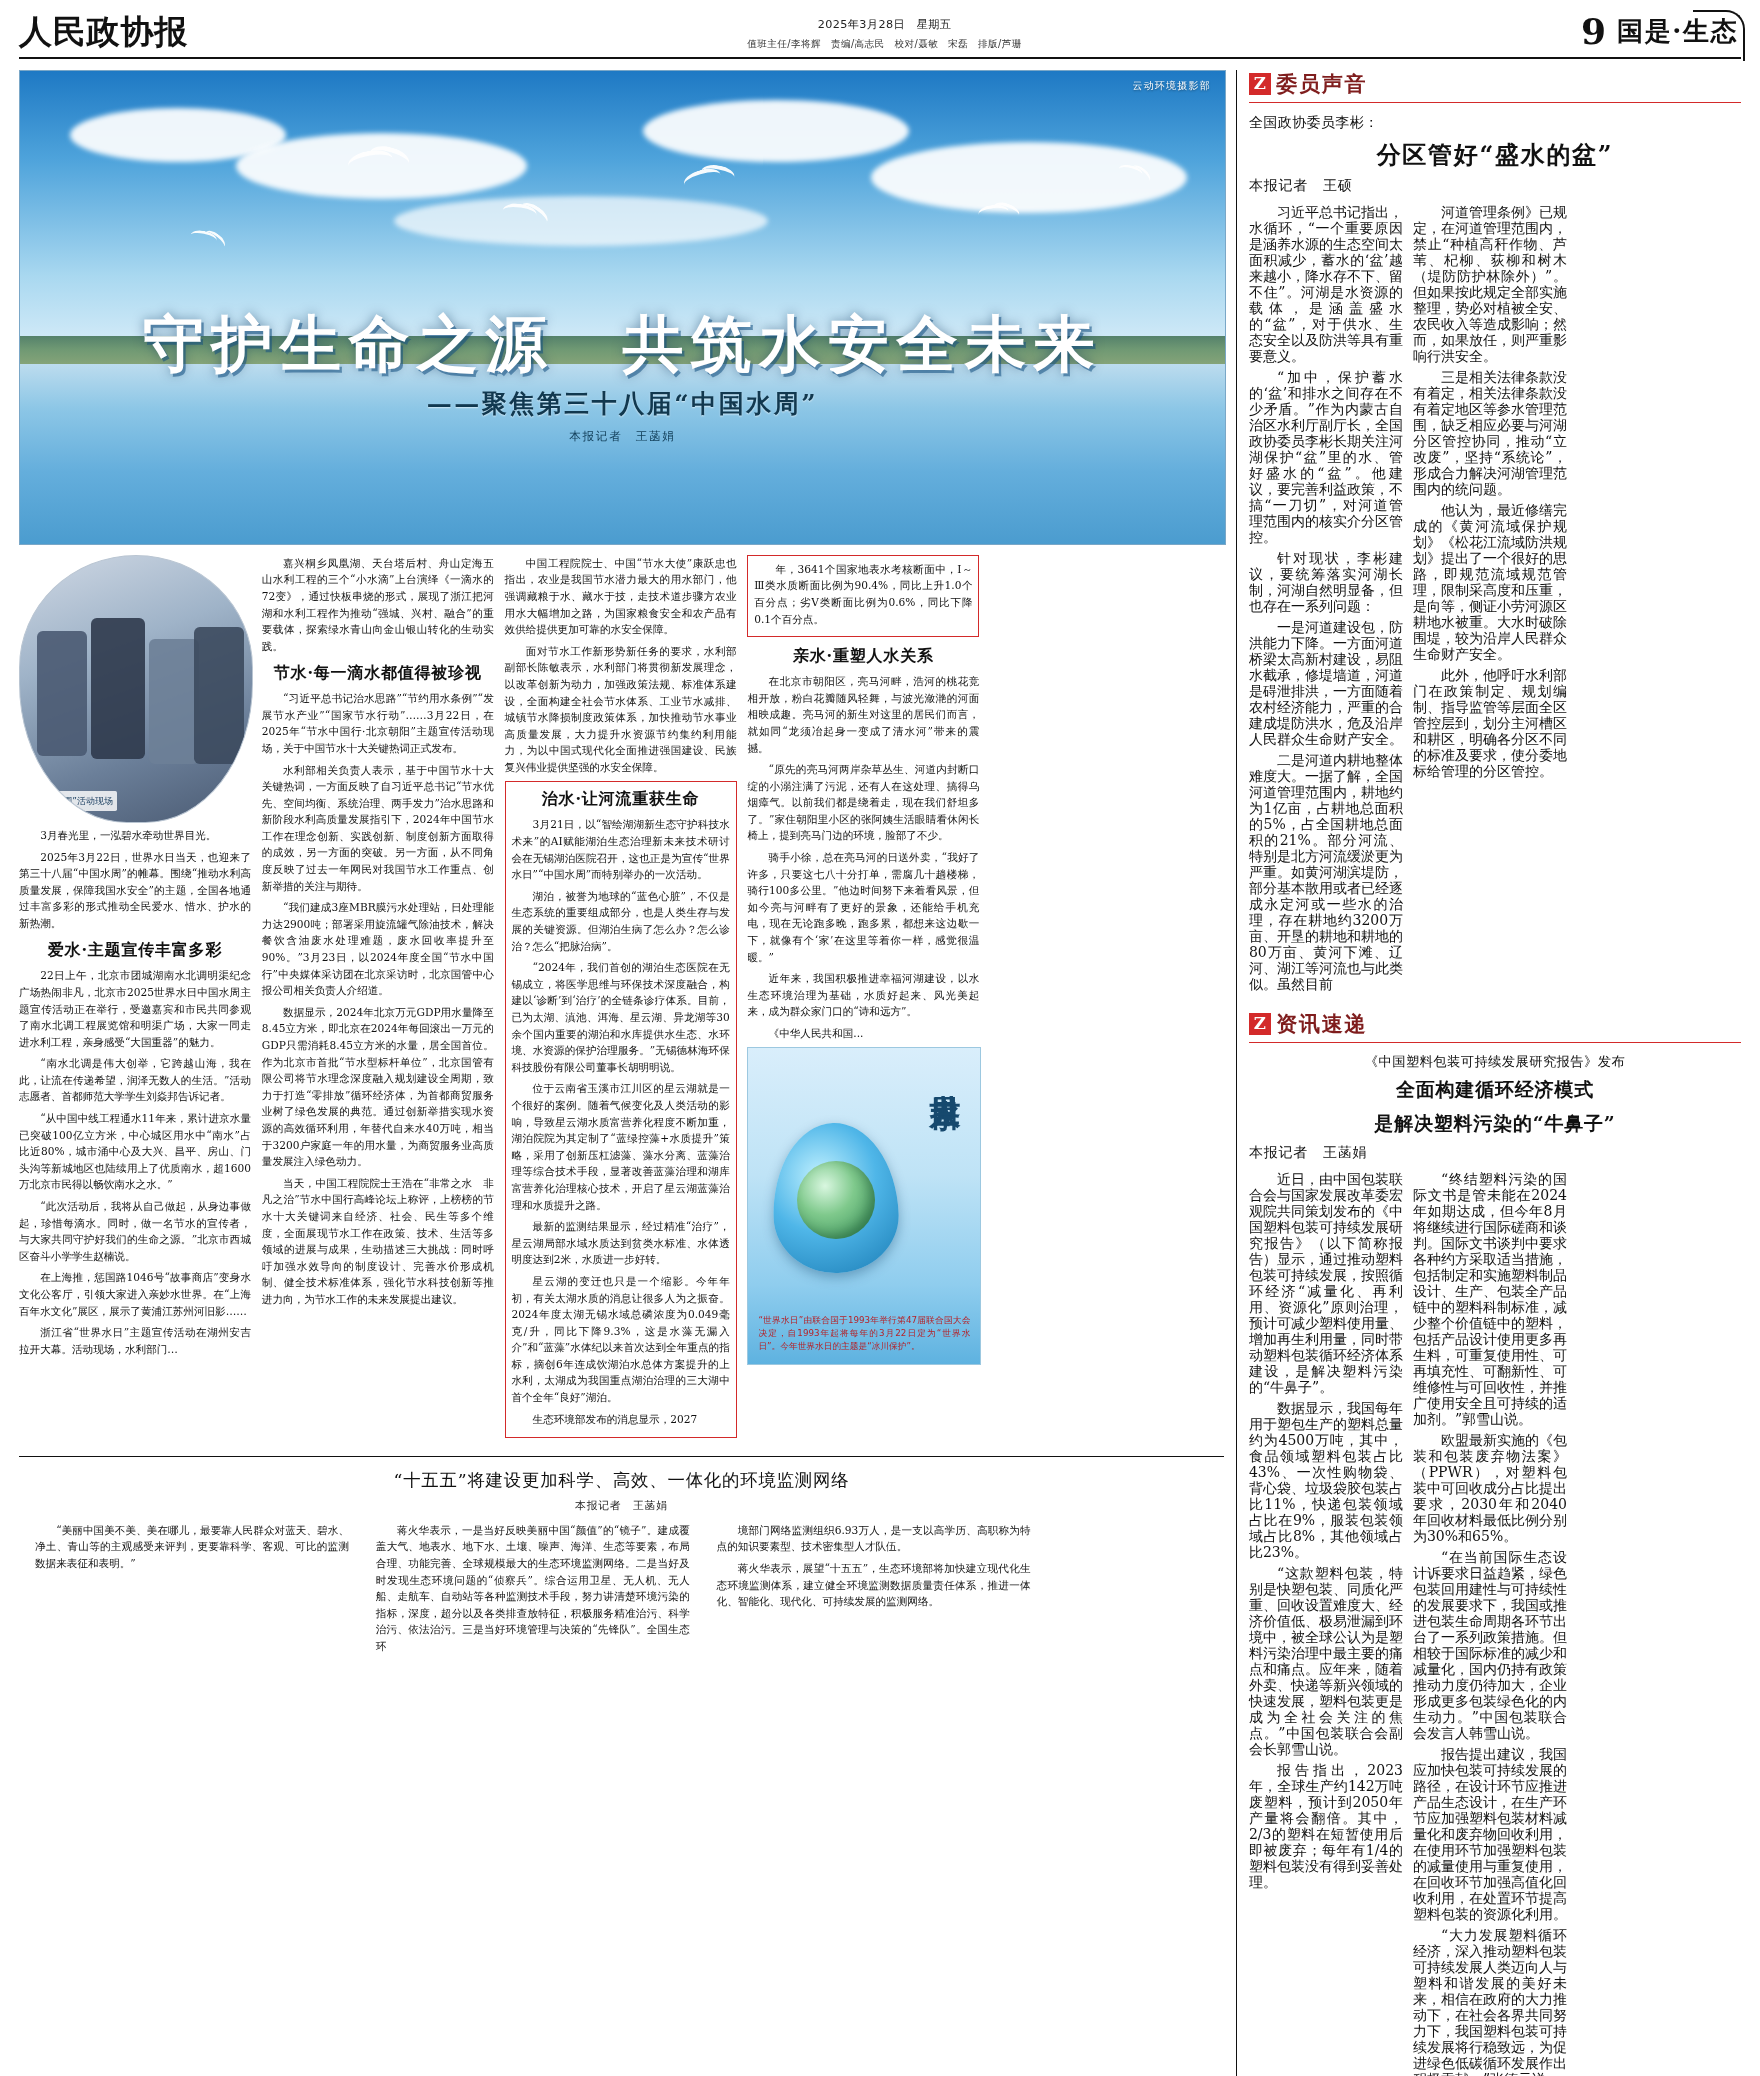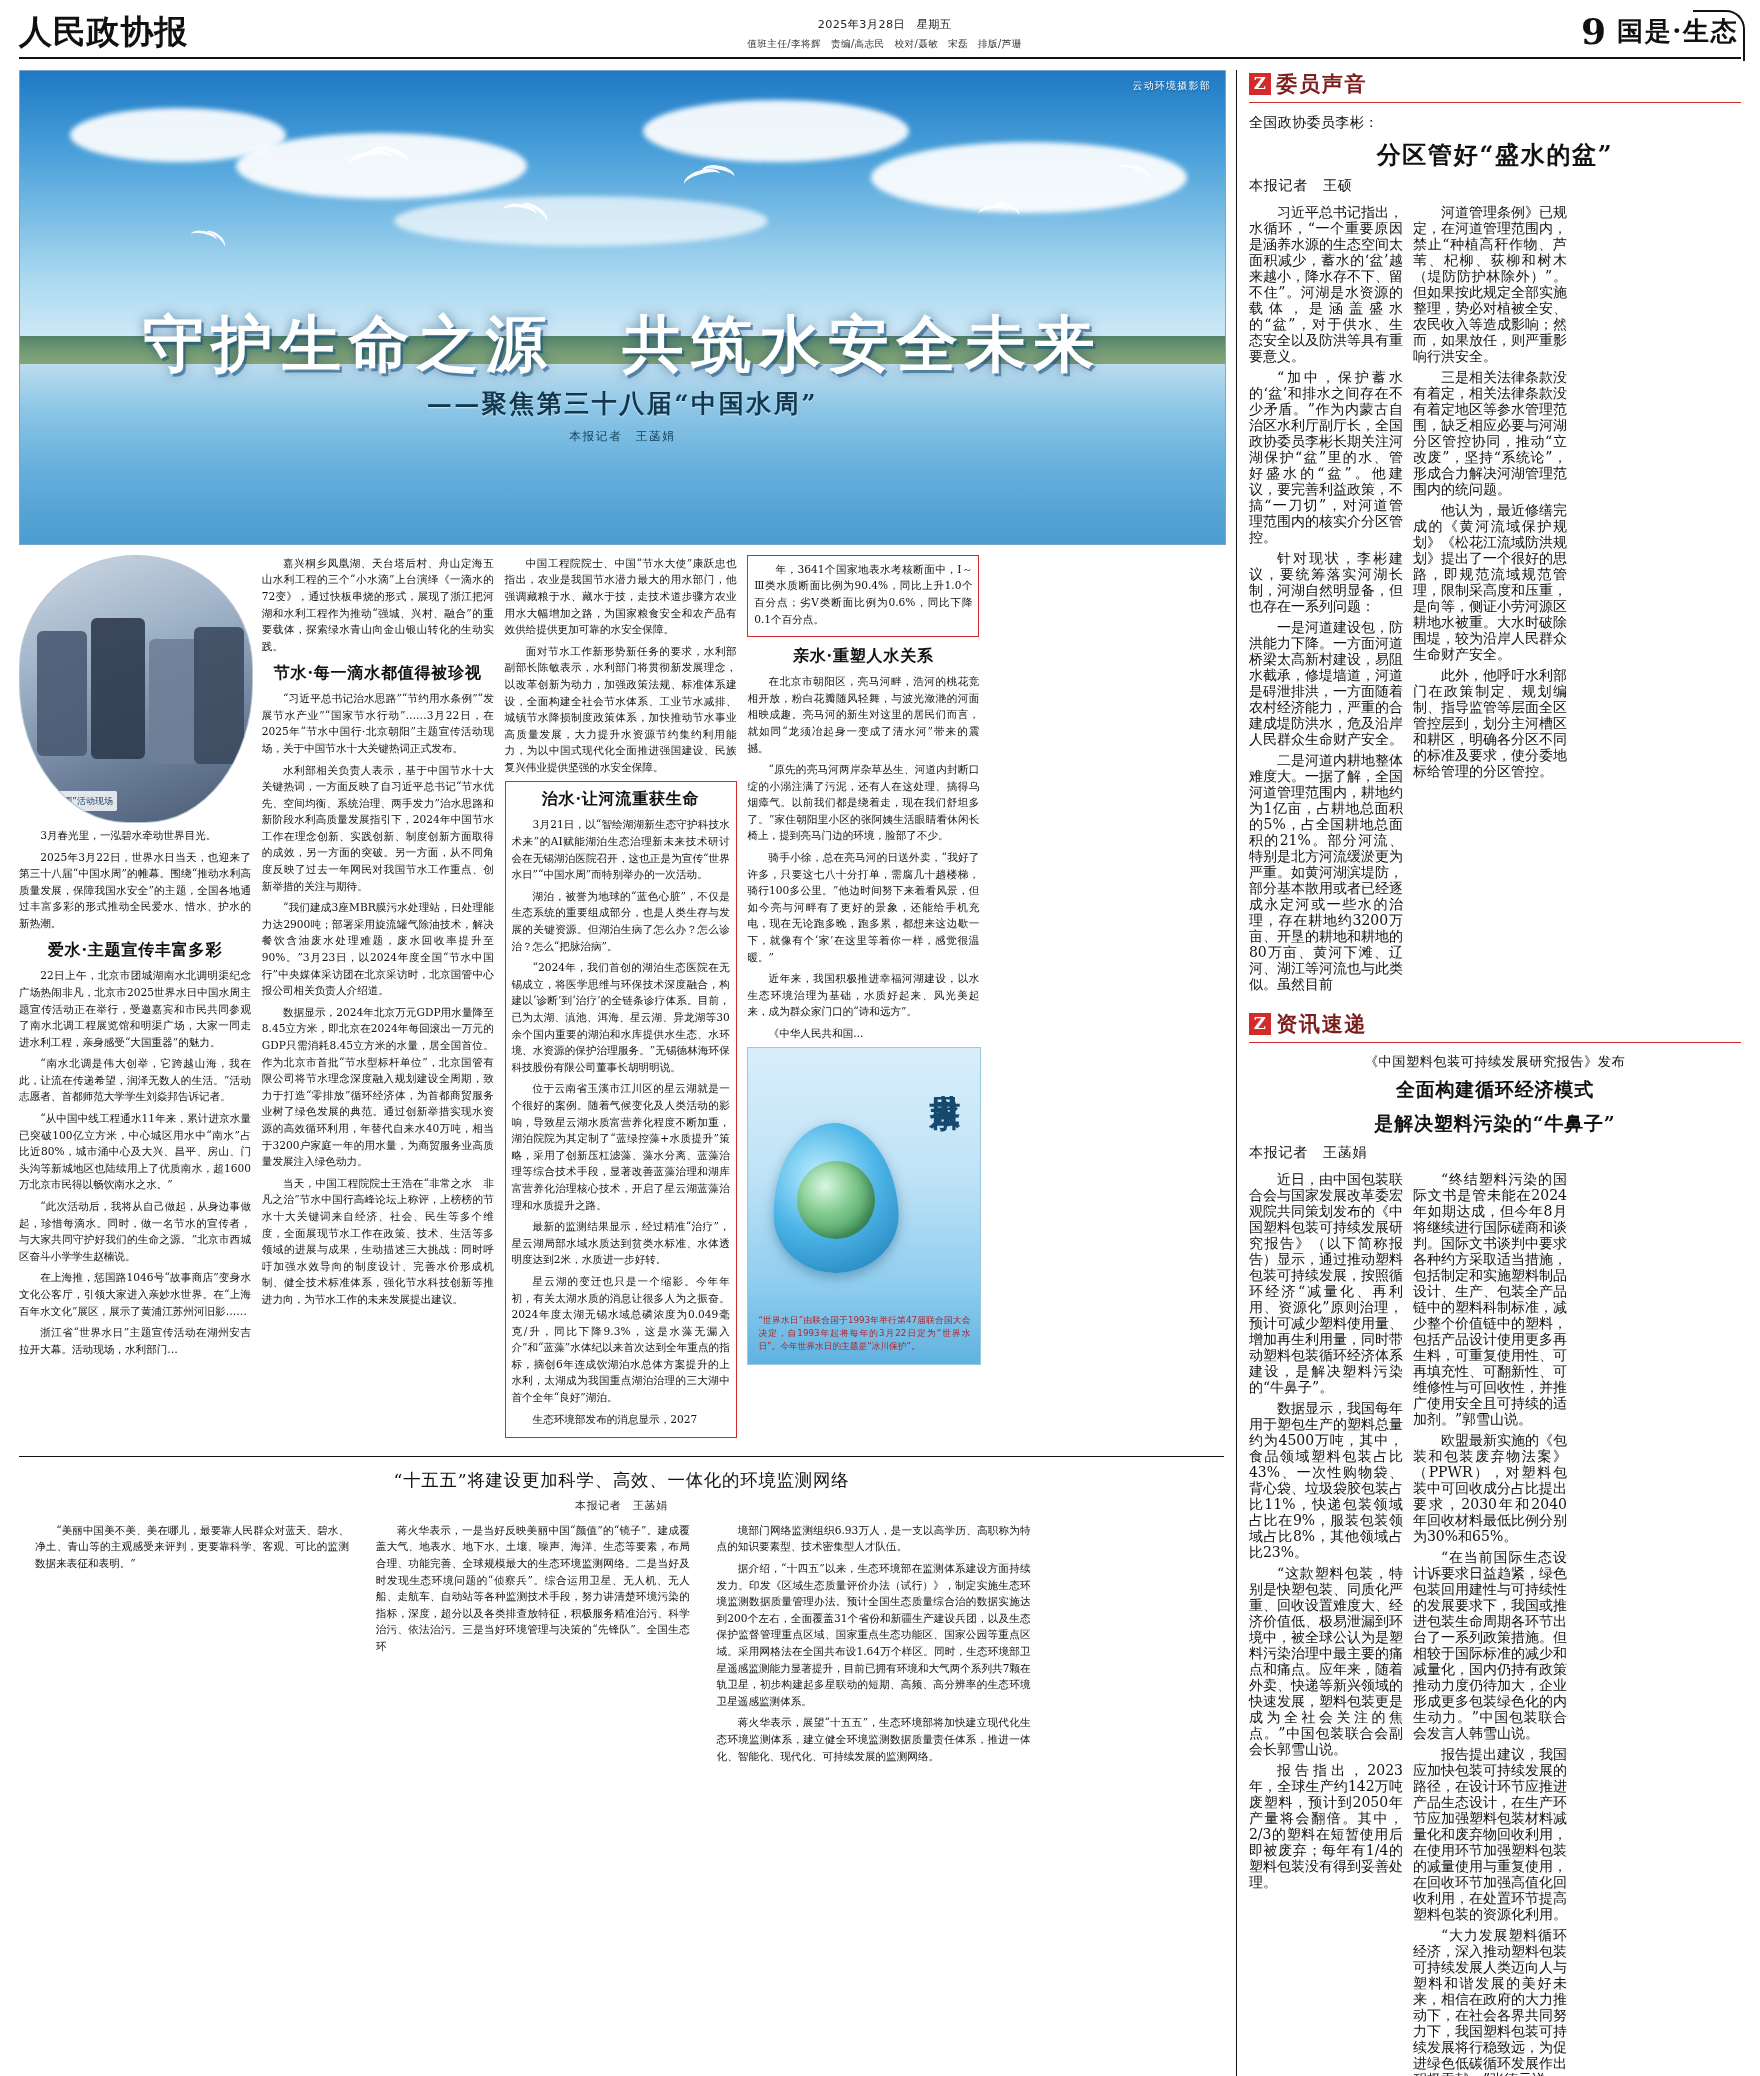--- a/index.html
+++ b/index.html
@@ -457,21 +457,20 @@
         <div class="bottom-cols">
           <div class="bcol">
             <p>“美丽中国美不美、美在哪儿，最要靠人民群众对蓝天、碧水、净土、青山等的主观感受来评判，更要靠科学、客观、可比的监测数据来表征和表明。”</p>
           </div>
           <div class="bcol">
             <p>蒋火华表示，一是当好反映美丽中国“颜值”的“镜子”。建成覆盖大气、地表水、地下水、土壤、噪声、海洋、生态等要素，布局合理、功能完善、全球规模最大的生态环境监测网络。二是当好及时发现生态环境问题的“侦察兵”。综合运用卫星、无人机、无人船、走航车、自动站等各种监测技术手段，努力讲清楚环境污染的指标，深度，超分以及各类排查放特征，积极服务精准治污、科学治污、依法治污。三是当好环境管理与决策的“先锋队”。全国生态环</p>
             <p></p>
           </div>
           <div class="bcol">
             <p>境部门网络监测组织6.93万人，是一支以高学历、高职称为特点的知识要素型、技术密集型人才队伍。</p>
-            <p>据介绍，“十四五”以来，生态环境部在监测体系建设方面持续发力。印发《区域生态质量评价办法（试行）》，制定实施生态环境监测数据质量管理办法。预计全国生态质量综合治的数据实施达到200个左右，全面覆盖31个省份和新疆生产建设兵团，以及生态保护监督管理重点区域、国家重点生态功能区、国家公园等重点区域。采用网格法在全国共布设1.64万个样区。同时，生态环境部卫星遥感监测能力显著提升，目前已拥有环境和大气两个系列共7颗在轨卫星，初步构建起多星联动的短期、高频、高分辨率的生态环境卫星遥感监测体系。</p>
             <p>蒋火华表示，展望“十五五”，生态环境部将加快建立现代化生态环境监测体系，建立健全环境监测数据质量责任体系，推进一体化、智能化、现代化、可持续发展的监测网络。</p>
           </div>
         </div>
       </div>
 
     </div>
 
     <div class="right-block">
 
       <div class="rail-head">

